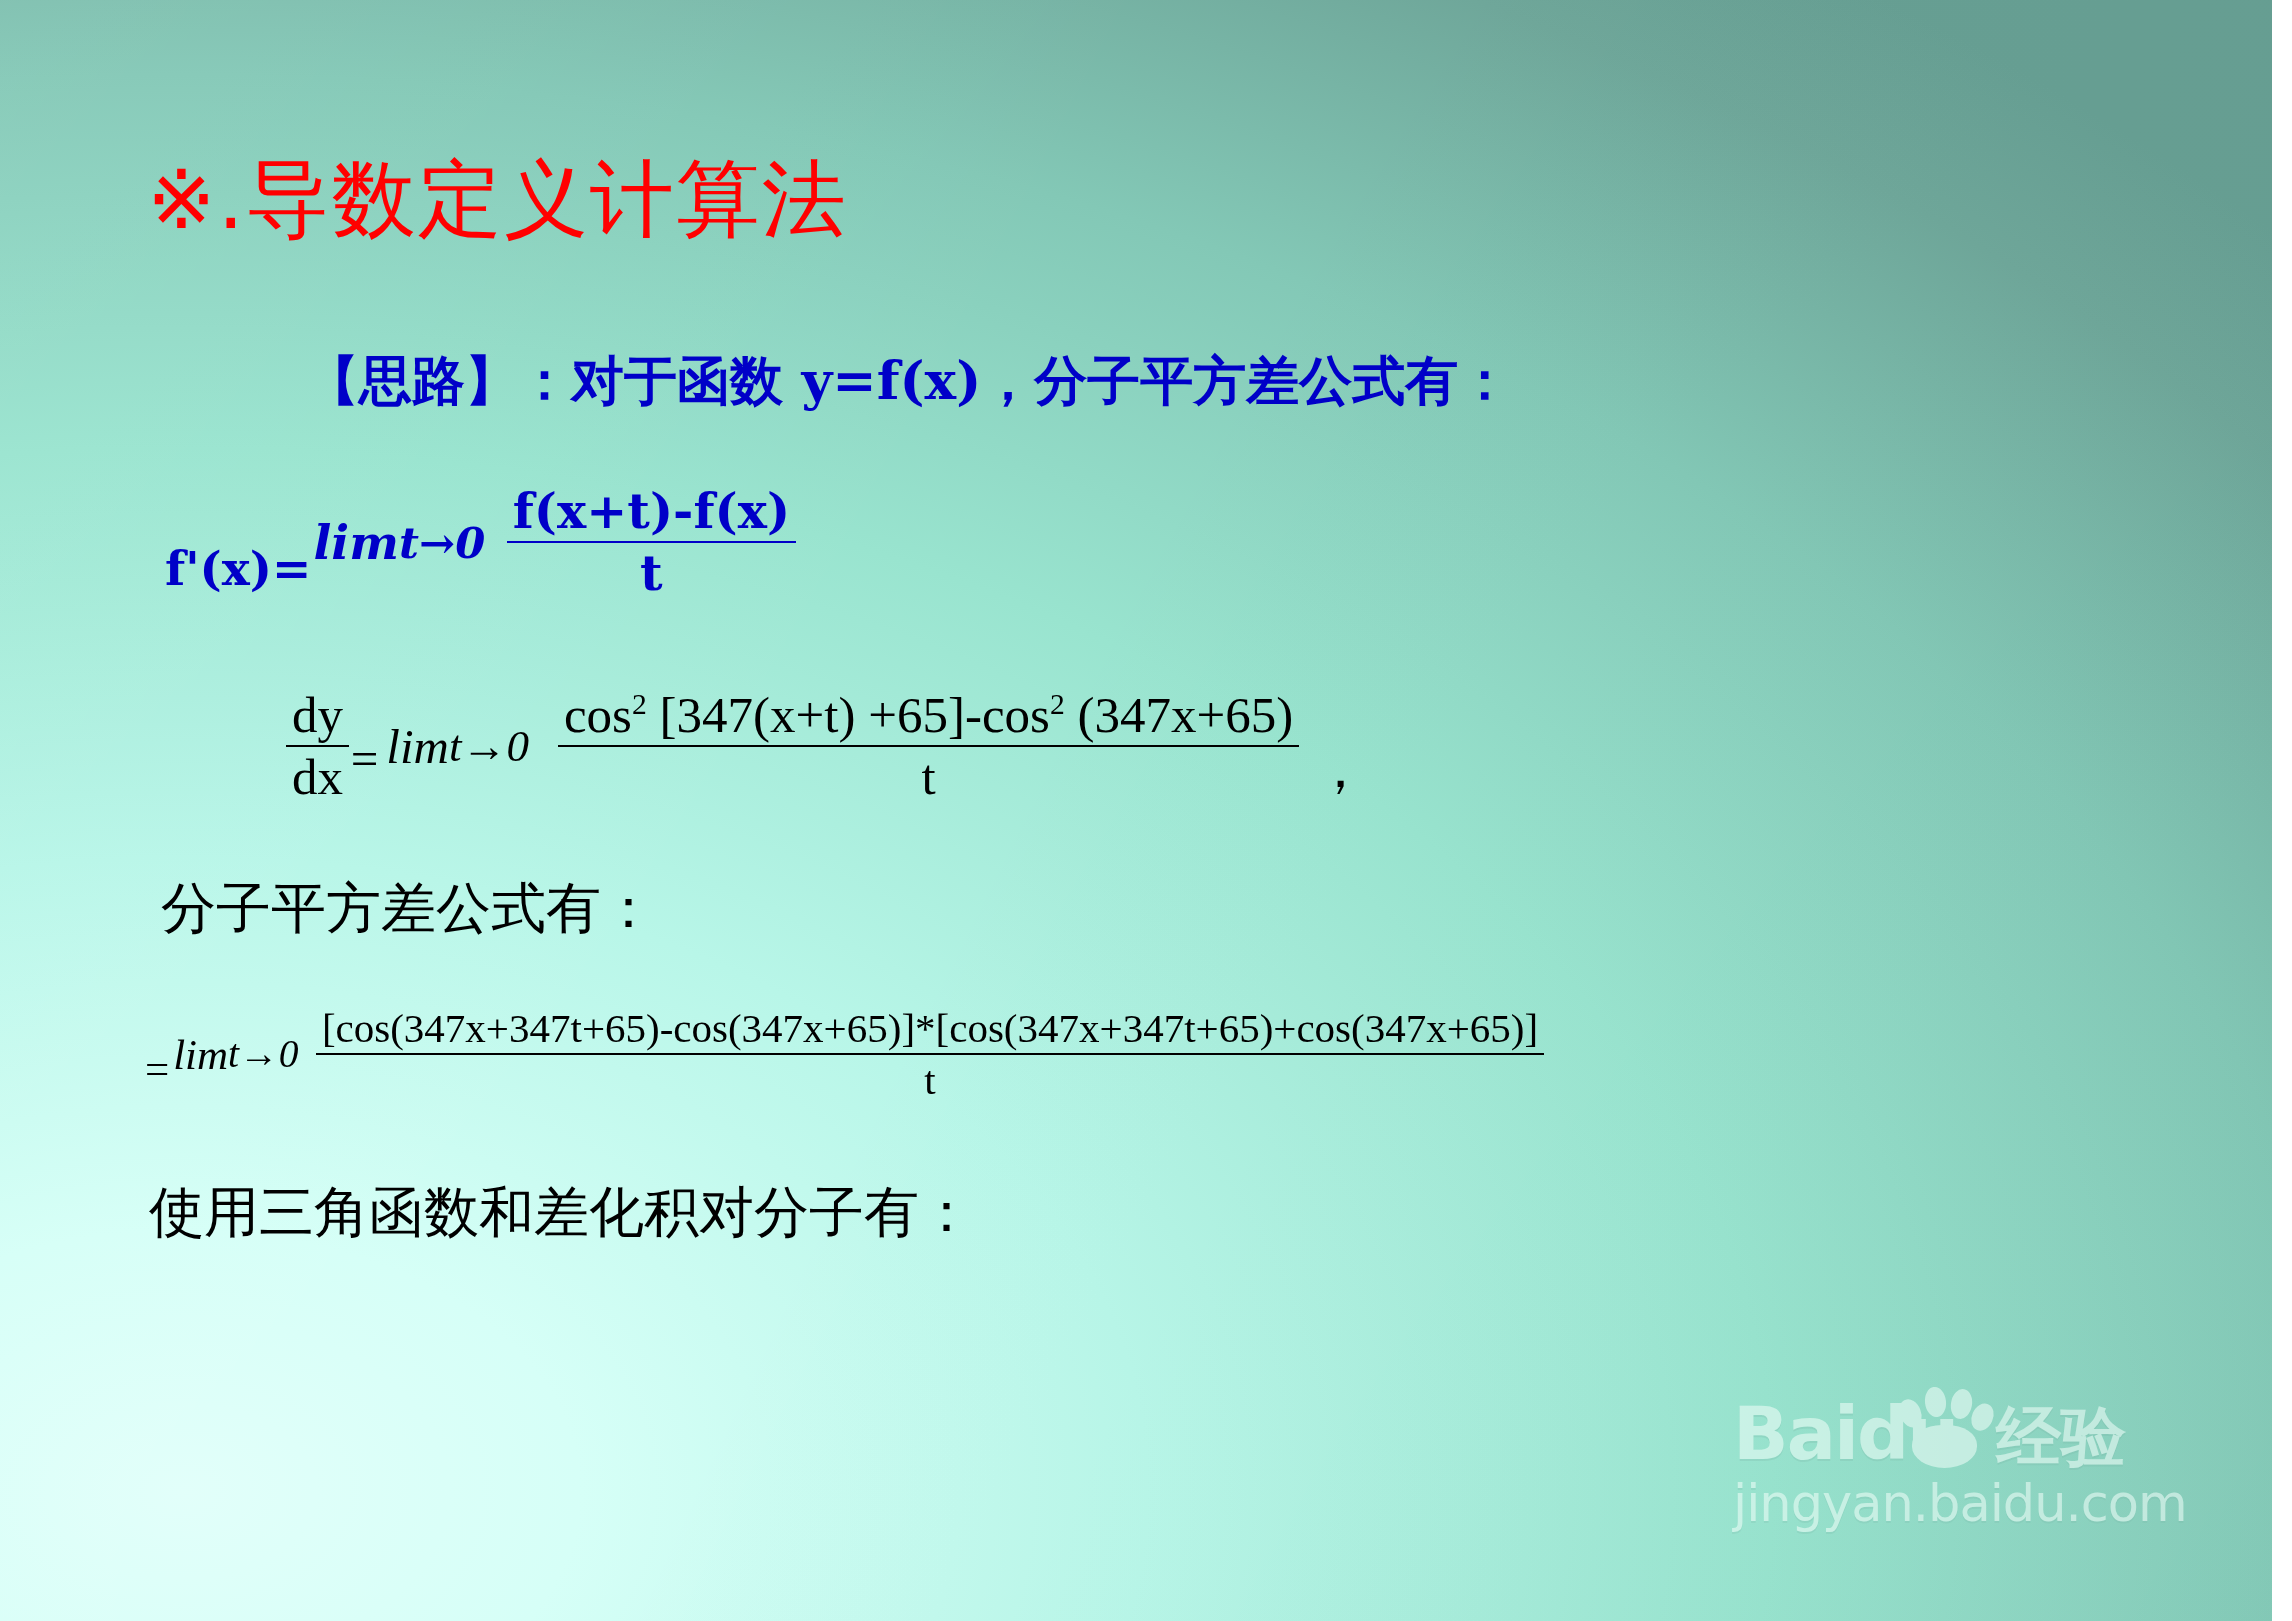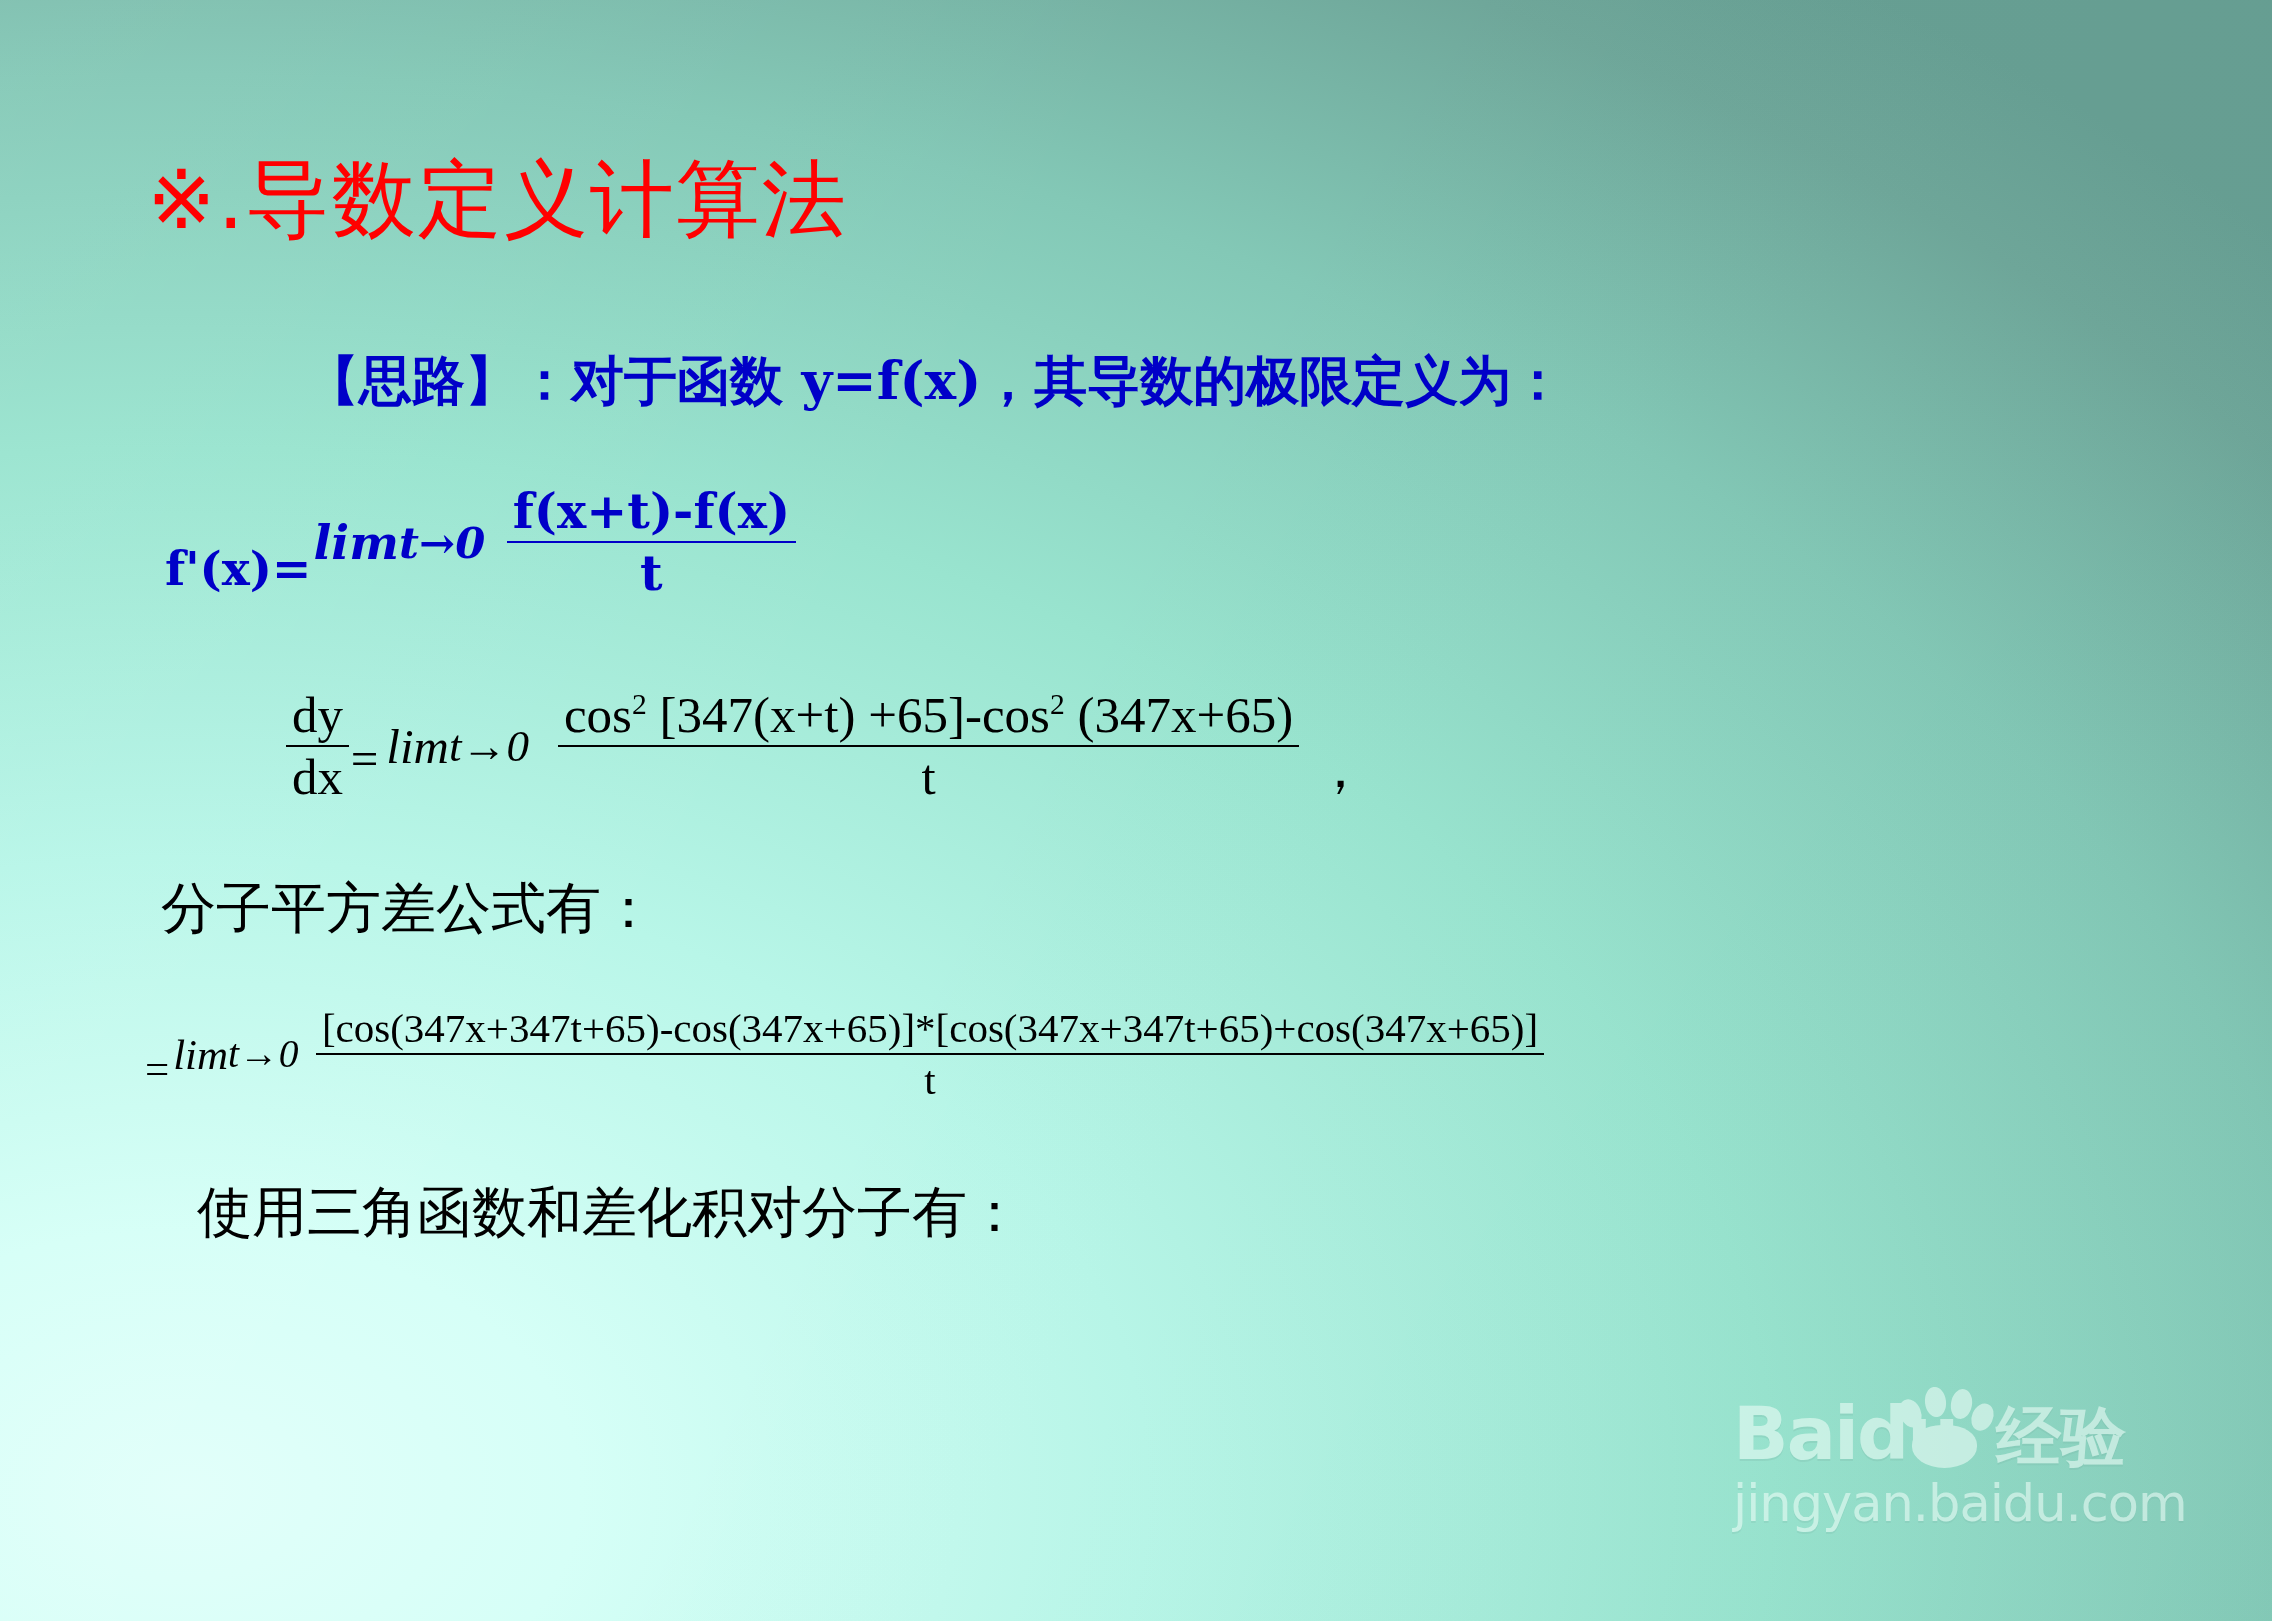--- a/index.html
+++ b/index.html
@@ -125,21 +125,21 @@
   #dydx-row .comma { font-size: 55px; align-self: flex-end; margin: 0 0 0 13.7px; }
 
   
   .caption {
     color: #000000;
     font-family: "DejaVu Sans", "Liberation Sans", sans-serif;
     font-size: 55px;
     white-space: nowrap;
   }
   #caption-1 { left: 161px; top: 872px; }
-  #caption-2 { left: 149px; top: 1176px; margin-left: 48px; }
+  #caption-2 { left: 149px; top: 1176px; }
 
   
   #expand-row {
     left: 145px;
     top: 1004px;
     color: #000000;
     font-family: "Liberation Serif", "DejaVu Serif", serif;
     font-size: 43px;
   }
   #expand-row .eq { font-size: 43px; margin: 29px 3.9px 0 0; }
@@ -201,21 +201,21 @@
 </style>
 </head>
 <body>
 
 <div id="slide">
 
   <div class="layer" id="title-line">
     <span class="mark">※.</span><span>导数定义计算法</span>
   </div>
 
-  <div class="layer" id="intro-line">【思路】：对于函数 y=f(x)，其导数的极限定义为：</div>
+  <div class="layer" id="intro-line">【思路】：对于函数 y=f(x)，分子平方差公式有：</div>
 
   <div class="layer mathrow" id="def-row">
     <span class="fx">f'(x)=</span>
 
     <span class="limop">
       <span class="lim-top">lim</span>
       <span class="lim-bot">t→0</span>
     </span>
 
     <span class="frac bar qfrac">

